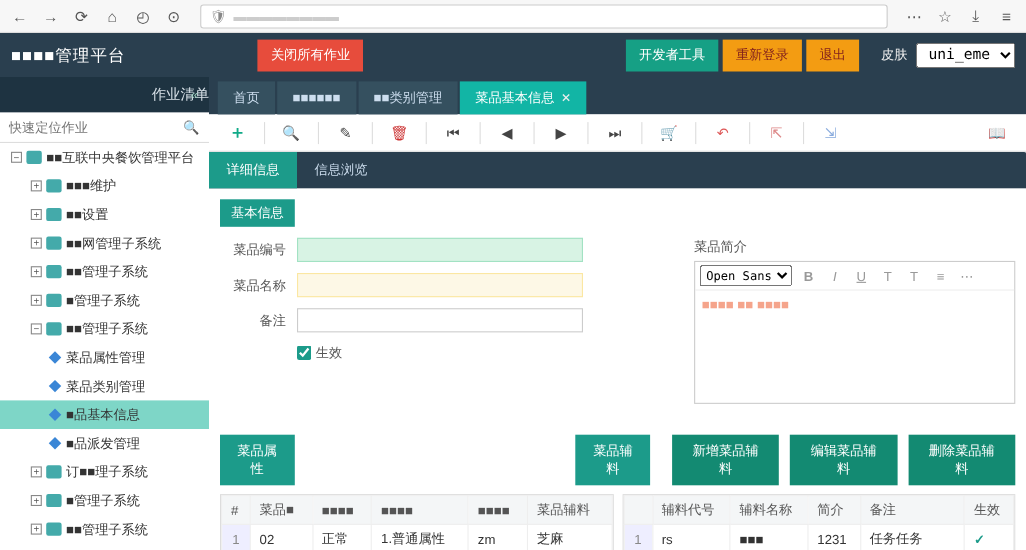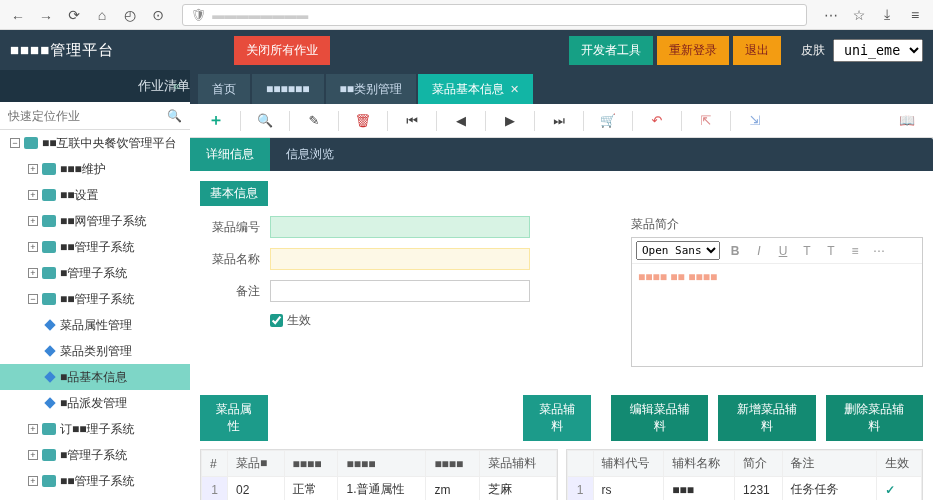--- a/index.html
+++ b/index.html
@@ -295,22 +295,22 @@
 ■■■■</div>
               </div>
             </div>
           </div>
 
           <div class="bottom-actions">
             <button class="tag-btn">菜品属性</button>
             <div style="width:260px;"></div>
             <button class="tag-btn">菜品辅料</button>
             <div class="spacer"></div>
+            <button class="act-btn">新增菜品辅料</button>
             <button class="act-btn">编辑菜品辅料</button>
-            <button class="act-btn">新增菜品辅料</button>
             <button class="act-btn">删除菜品辅料</button>
           </div>
 
           <div class="tables">
             <div class="tbl">
                 <table id="ltbl">
                   <tbody>
                     <tr>
                       <th>#</th>
                       <th>菜品■</th>

